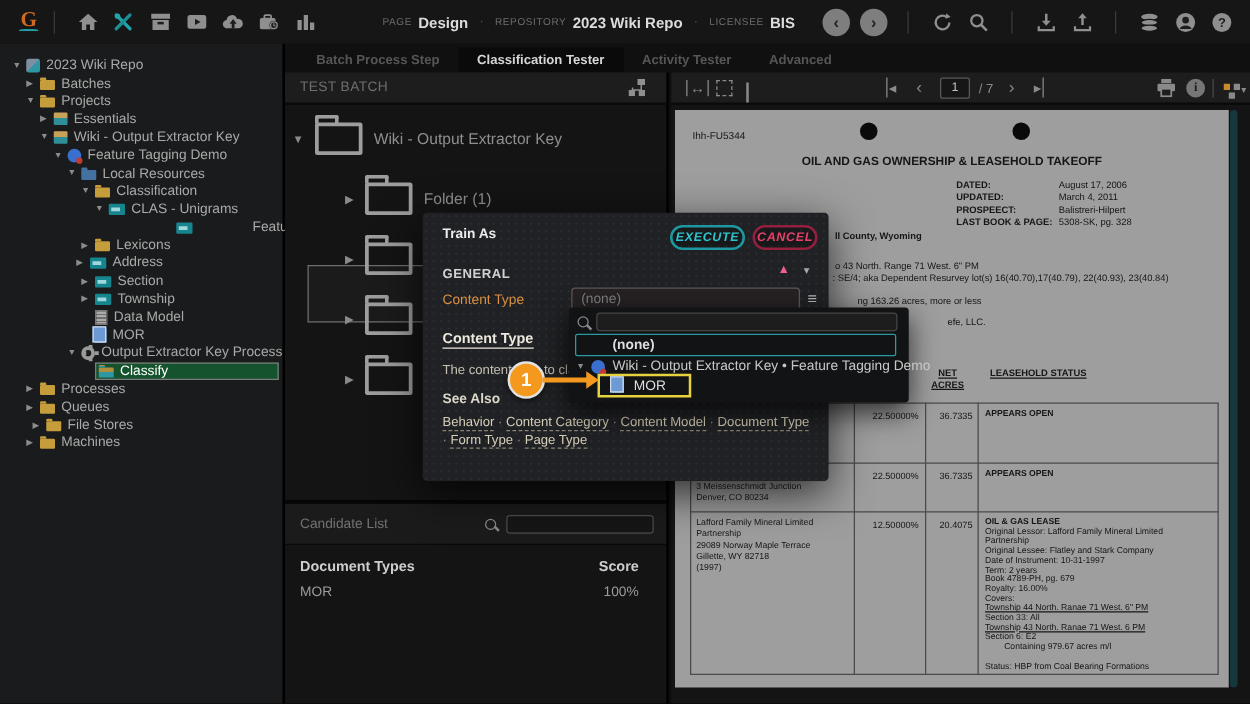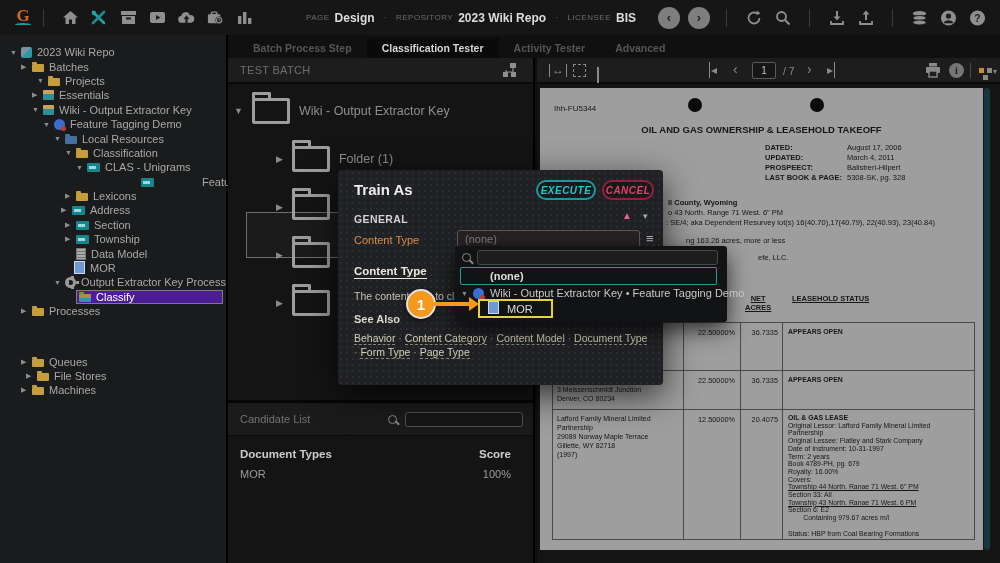--- a/index.html
+++ b/index.html
@@ -17,21 +17,21 @@
   .tb-value { font-size:12px; font-weight:bold; color:#dcdcdc; }
   .tb-dot { color:#555; margin:0 9px; font-size:10px; }
   .circ-btn { width:22px; height:22px; border-radius:50%; background:#7e7e7e; color:#222; font-size:13px; font-weight:bold;
               display:flex; align-items:center; justify-content:center; margin:0 4px; line-height:1; }
 
   
   #sidebar { position:absolute; left:0; top:35px; width:228px; height:528px; background:#1a1b1c; border-right:2px solid #000; padding-top:10px; }
   .srow { display:flex; align-items:center; height:14.4px; font-size:11px; color:#a9a9a9; white-space:nowrap; }
   .exp { width:11px; font-size:7px; color:#8c8c8c; flex:none; text-align:left; }
   .slab { margin-left:5px; }
-  .selwrap { display:flex; align-items:center; border:1px solid #7c7c7c; background:#4c1d95; padding:0 4px 0 2px; height:14px; flex:1; margin-right:3px; color:#fff; }
+  .selwrap { display:flex; align-items:center; border:1px solid #7c7c7c; background:#14532d; padding:0 4px 0 2px; height:14px; flex:1; margin-right:3px; color:#fff; }
   .sic { flex:none; position:relative; display:inline-block; }
   .ic-folder,.ic-folder-blue,.ic-folder-files,.ic-classify { width:12px; height:8px; background:#c69d3b; border-radius:1px; margin-top:2px; }
   .ic-folder::before,.ic-folder-blue::before,.ic-folder-files::before,.ic-classify::before { content:""; position:absolute; top:-2px; left:0; width:5px; height:2px; background:inherit; border-radius:1px 1px 0 0; }
   .ic-folder-blue { background:#44719f; }
   .ic-folder-files::after { content:""; position:absolute; top:-1px; left:3px; width:6px; height:4px; background:#ddd; border:1px solid #8a6d20; }
   .ic-classify { background:linear-gradient(180deg,#b08d3a 45%,#2e97a3 45%); }
   .ic-box { width:11px; height:10px; background:linear-gradient(180deg,#c9a25a 45%,#2f8f99 45%); border-radius:1px; }
   .ic-repo { width:11px; height:11px; background:linear-gradient(135deg,#7d8fa3 50%,#2e97a3 50%); border-radius:2px; }
   .ic-globe { width:11px; height:11px; background:#3a6fd0; border-radius:50%; }
   .ic-globe::after { content:""; position:absolute; right:-1px; bottom:-1px; width:5px; height:5px; background:#c43b2e; border-radius:50%; }
@@ -99,21 +99,21 @@
   .cellline { font-size:6.9px; line-height:7.7px; white-space:pre; }
   .cellline.b { font-weight:bold; }
   .cellline.u { text-decoration:underline; }
   .own7 { font-size:7px; line-height:9px; white-space:pre; }
   .numcell { position:absolute; font-size:7.3px; text-align:right; }
 
   
   #dialog { position:absolute; left:338px; top:170px; width:325px; height:215px; background-color:#202124;
             background-image:radial-gradient(#2c2d30 1px, transparent 1.2px); background-size:6px 6px;
             border-radius:4px; box-shadow:0 10px 35px rgba(0,0,0,.7); }
-  .dlg-title { position:absolute; left:16px; top:11px; font-size:15px; font-weight:bold; color:#ececec; }
+  .dlg-title { position:absolute; left:16px; top:11px; font-size:11px; font-weight:bold; color:#ececec; }
   .btn { position:absolute; top:10px; height:20px; border-radius:11px; font-size:10px; font-weight:bold; letter-spacing:.5px;
          display:flex; align-items:center; justify-content:center; background:rgba(0,0,0,.25);font-style:italic; }
   .btn-exec { left:198px; width:60px; border:2px solid #1d98a0; color:#2bc4cc; }
   .btn-cancel { left:264px; width:52px; border:2px solid #93203f; color:#e64168; }
   .dlg-sec { position:absolute; left:16px; top:43px; font-size:10.5px; font-weight:bold; color:#d2d2d2; letter-spacing:.4px; }
   .dlg-warn { position:absolute; left:284px; top:40px; font-size:10px; color:#f0608c; }
   .dlg-chev { position:absolute; left:305px; top:41px; font-size:9px; color:#aaa; }
   .fld-lab { position:absolute; left:16px; top:64px; font-size:11px; color:#da9040; }
   .fld-input { position:absolute; left:119px; top:60px; width:183px; height:19px; background:#262122; border:1px solid #5f5656; border-radius:3px;
                color:#7f7f7f; font-size:11px; line-height:17px; padding-left:7px; }
@@ -277,21 +277,21 @@
       <div class="srow" style="padding-left: 10px;">
         <span class="exp">▼</span>
         <span class="sic ic-repo"></span>
         <span class="slab">2023 Wiki Repo</span>
       </div>
       <div class="srow" style="padding-left: 21px;">
         <span class="exp">▶</span>
         <span class="sic ic-folder"></span>
         <span class="slab">Batches</span>
       </div>
-      <div class="srow" style="padding-left: 21px; margin-left: 16px;">
+      <div class="srow" style="padding-left: 21px;">
         <span class="exp">▼</span>
         <span class="sic ic-folder"></span>
         <span class="slab">Projects</span>
       </div>
       <div class="srow" style="padding-left: 32px;">
         <span class="exp">▶</span>
         <span class="sic ic-box"></span>
         <span class="slab">Essentials</span>
       </div>
       <div class="srow" style="padding-left: 32px;">
@@ -364,21 +364,21 @@
         <span class="selwrap">
           <span class="sic ic-classify"></span>
           <span class="slab">Classify</span>
         </span>
       </div>
       <div class="srow" style="padding-left: 21px;">
         <span class="exp">▶</span>
         <span class="sic ic-folder"></span>
         <span class="slab">Processes</span>
       </div>
-      <div class="srow" style="padding-left: 21px; margin-top: 36px;">
+      <div class="srow" style="padding-left: 21px;">
         <span class="exp">▶</span>
         <span class="sic ic-folder"></span>
         <span class="slab">Queues</span>
       </div>
       <div class="srow" style="padding-left: 26px;">
         <span class="exp">▶</span>
         <span class="sic ic-folder"></span>
         <span class="slab">File Stores</span>
       </div>
       <div class="srow" style="padding-left: 21px;">
@@ -481,21 +481,21 @@
           <div class="inf-lab" style="top: 55px;">DATED:</div>
           <div class="inf-val" style="top: 55px;">August 17, 2006</div>
           <div class="inf-lab" style="top: 65px;">UPDATED:</div>
           <div class="inf-val" style="top: 65px;">March 4, 2011</div>
           <div class="inf-lab" style="top: 75px;">PROSPEECT:</div>
           <div class="inf-val" style="top: 75px;">Balistreri-Hilpert</div>
           <div class="inf-lab" style="top: 85px;">LAST BOOK &amp; PAGE:</div>
           <div class="inf-val" style="top: 85px;">5308-SK, pg. 328</div>
         </div>
       <div id="doc-frags">
-          <div class="frag" style="left: 128px; top: 110px; font-weight: bold;">ll County, Wyoming</div>
+          <div class="frag" style="left: 128px; top: 96px; font-weight: bold;">ll County, Wyoming</div>
           <div class="frag" style="left: 128px; top: 120px;">o 43 North. Range 71 West. 6" PM</div>
           <div class="frag" style="left: 126px; top: 130px;">: SE/4; aka Dependent Resurvey lot(s) 16(40.70),17(40.79), 22(40.93), 23(40.84)</div>
           <div class="frag" style="left: 146px; top: 148px;">ng 163.26 acres, more or less</div>
           <div class="frag" style="left: 218px; top: 165px;">efe, LLC.</div>
         </div>
 
       <div class="dt-head" style="left:205px; top:206px; text-align:center; white-space:pre-line;">NET
 ACRES</div>
       <div class="dt-head" style="left:252px; top:206px;">LEASEHOLD STATUS</div>
 

